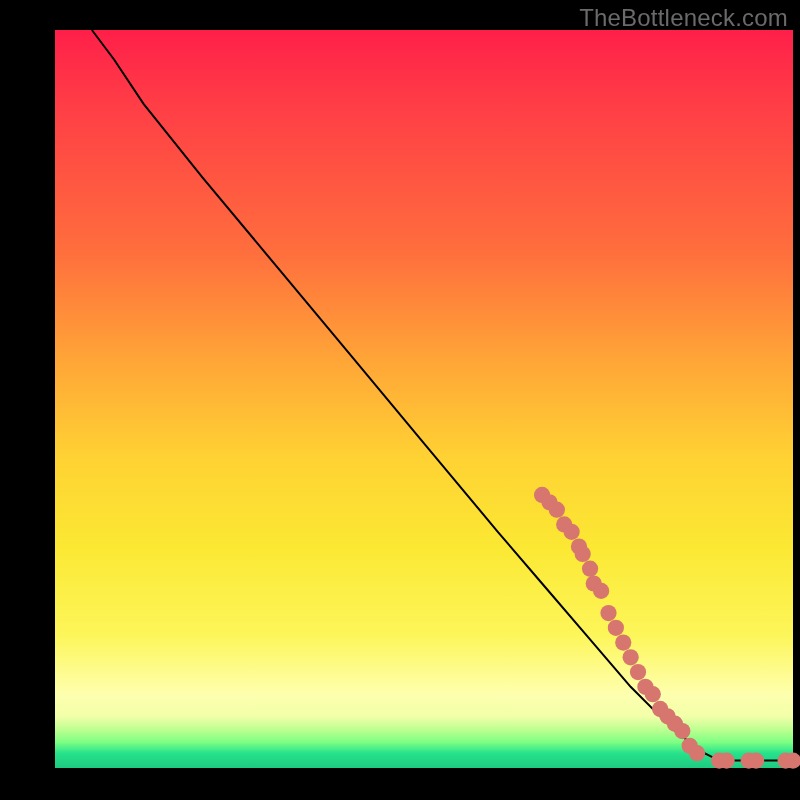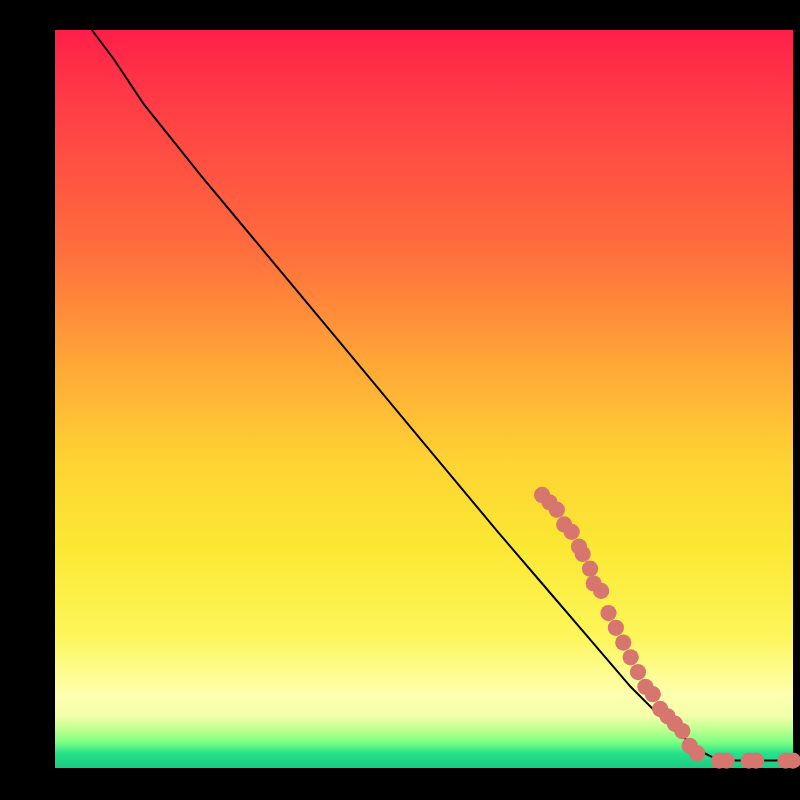--- a/index.html
+++ b/index.html
@@ -65,20 +65,21 @@
   }
   .dot {
     fill: #d6766e;
     stroke: none;
   }
 </style>
 </head>
 <body>
 
 <div class="frame">
+  <div class="attribution">TheBottleneck.com</div>
 
   <div class="plot-area">
     <svg class="curve" viewBox="0 0 100 100" preserveAspectRatio="none">
       <path id="curve-path" class="curve-path" vector-effect="non-scaling-stroke" d="M5 0 L8 4 L12 10 L20 20 L30 32 L40 44 L50 56 L60 68 L66 75 L72 82 L78 89 L84 95 L88 98 L90 99 L92 99 L95 99 L98 99 L100 99"></path>
       <g id="dots">
           <circle cx="66" cy="63" r="1.1" class="dot" fill="#d6766e"></circle>
           <circle cx="67" cy="64" r="1.1" class="dot" fill="#d6766e"></circle>
           <circle cx="68" cy="65" r="1.1" class="dot" fill="#d6766e"></circle>
           <circle cx="69" cy="67" r="1.1" class="dot" fill="#d6766e"></circle>
           <circle cx="70" cy="68" r="1.1" class="dot" fill="#d6766e"></circle>

